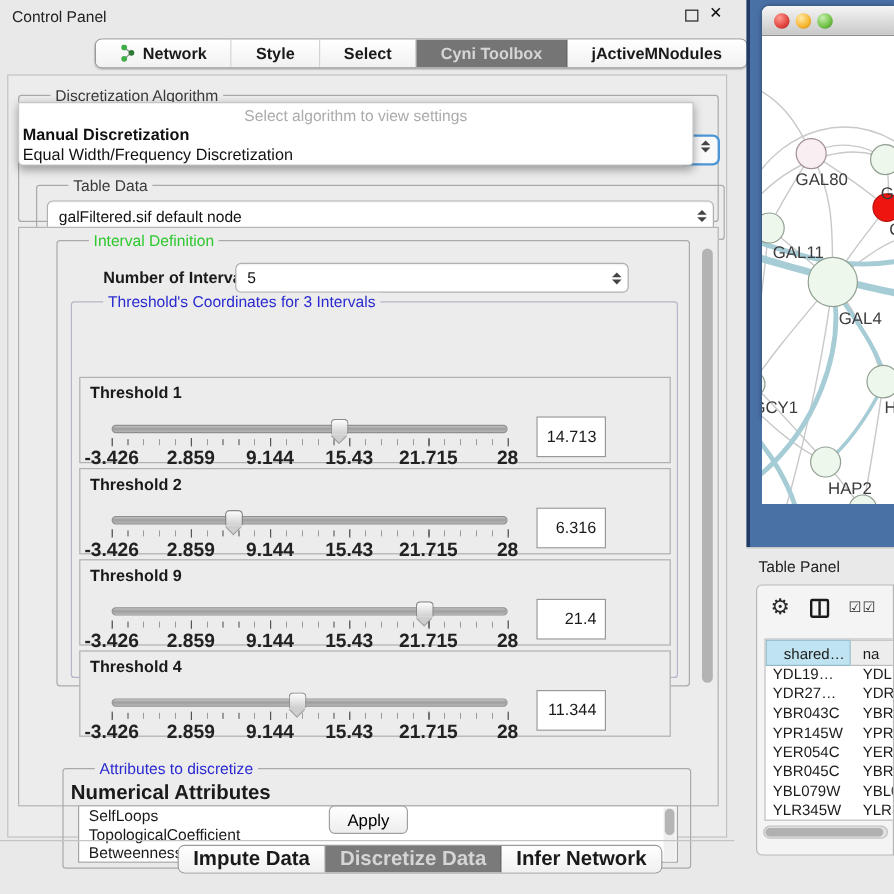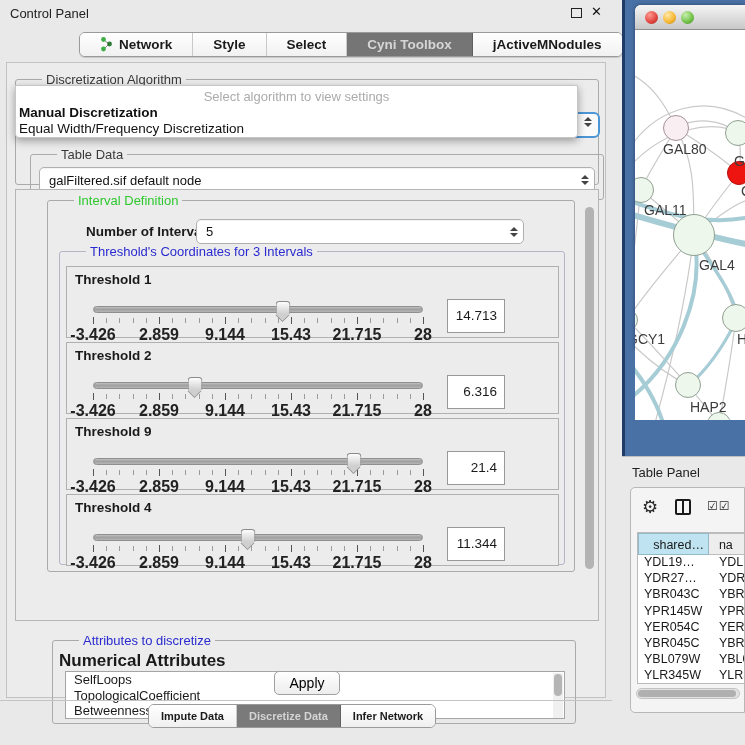--- a/index.html
+++ b/index.html
@@ -36,30 +36,30 @@
   .spinner { width:18px; display:flex; flex-direction:column; align-items:center; justify-content:center; gap:2px; }
   .spinner i { width:0; height:0; border-left:4px solid transparent; border-right:4px solid transparent; }
   .spinner .up { border-bottom:4px solid #444; }
   .spinner .dn { border-top:4px solid #444; }
 
   .popup { position:absolute; left:8px; top:22px; width:563px; height:53px; background:#ffffff; border:1px solid #c6c6c6; border-radius:0 0 4px 4px; box-shadow:0 3px 8px rgba(0,0,0,0.35); z-index:20; }
   .popup .hint { height:19px; text-align:center; color:#ababab; font-size:13px; padding-top:3px; }
   .popup .opt { height:16px; padding-left:3px; font-size:13.5px; color:#111; white-space:nowrap; }
   .popup .opt.b { font-weight:bold; }
 
-  .scrollpane { position:absolute; left:8px; top:126px; width:584px; height:432px; background:#ececec; border:1px solid #b5b5b5; }
+  .scrollpane { position:absolute; left:8px; top:126px; width:584px; height:483px; background:#ececec; border:1px solid #b5b5b5; }
   .vsb { position:absolute; right:2px; top:3px; width:13px; height:468px; }
   .vsb-thumb { position:absolute; left:2px; top:14px; width:9px; height:362px; background:#b3b3b3; border-radius:5px; }
 
   .interval-group { left:31px; top:10px; width:528px; height:372px; }
   .noi-label { position:absolute; left:38px; top:23px; font-weight:bold; font-size:13.5px; }
   .noi-combo { left:148px; top:18px; width:328px; height:25px; }
 
   .thr-group { left:11px; top:50px; width:506px; height:314px; border-color:#b5b5c8; }
-  .thr-box { position:absolute; left:6px; width:493px; height:72px; border:1px solid #b0b0b0; background:#ececec; }
+  .thr-box { position:absolute; left:6px; width:493px; height:72px; border:1px solid #b0b0b0; background:#ececec;margin-top:48px; }
   .thr-name { position:absolute; left:8px; top:5px; font-weight:bold; font-size:13.5px; }
   .slider { position:absolute; left:26px; top:34px; width:330px; height:36px; }
   .track { position:absolute; left:0; top:5px; width:330px; height:7px; border-radius:4px; background:linear-gradient(#c2c2c2,#9e9e9e 45%,#b5b5b5); border:1px solid #8f8f8f; }
   .thumb { position:absolute; top:0; width:15px; height:13px; background:linear-gradient(#fdfdfd,#cfcfcf); border:1px solid #8a8a8a; border-bottom:none; border-radius:4px 4px 1px 1px; transform:translateX(-50%); z-index:2; }
   .thumb::after { content:""; position:absolute; left:-1px; top:12px; border-left:7.5px solid transparent; border-right:7.5px solid transparent; border-top:7px solid #cfcfcf; filter:drop-shadow(0 1px 0 #8a8a8a); }
   .ticks-minor { position:absolute; left:0; top:17px; width:331px; height:5px; background:repeating-linear-gradient(to right,#9a9a9a 0 1px,transparent 1px 13.2px); }
   .tick-maj { position:absolute; top:16px; width:1px; height:7px; background:#555; }
   .tick-lbl { position:absolute; top:25px; transform:translateX(-50%); font-size:16px; font-weight:bold; color:#222; white-space:nowrap; }
   .thr-value { position:absolute; left:380px; top:32px; width:58px; height:34px; background:#fff; border:1px solid #999; font-size:13.5px; text-align:right; padding:8px 7px 0 0; }
 
@@ -67,21 +67,21 @@
   .attr-hdr { position:absolute; left:6px; top:10px; font-weight:bold; font-size:17px; }
   .attr-list { position:absolute; left:12px; top:30px; width:500px; height:48px; background:#fff; border:1px solid #a5a5a5; overflow:hidden; }
   .attr-item { padding-left:8px; font-size:13px; line-height:15.5px; white-space:nowrap; }
   .attr-sb { position:absolute; right:1px; top:1px; width:10px; height:46px; background:#f0f0f0; }
   .attr-sb i { position:absolute; left:1px; top:1px; width:8px; height:22px; background:#b5b5b5; border-radius:4px; }
 
   .apply { position:absolute; left:267px; top:608px; width:66px; height:24px; background:linear-gradient(#ffffff,#ededed); border:1px solid #a0a0a0; border-radius:5px; font-size:14px; font-family:"Liberation Sans",sans-serif; }
 
   .foot-line { position:absolute; left:0; top:700px; width:612px; height:1px; background:#c4c4c4; }
   .btabbar { position:absolute; left:148px; top:704px; height:24px; display:flex; border:1px solid #9a9a9a; border-radius:6px; overflow:hidden; background:#fff; }
-  .btab { display:flex; align-items:center; padding:0 12px; font-size:11px; font-weight:bold; background:linear-gradient(#ffffff,#f0f0f0); border-right:1px solid #c9c9c9; white-space:nowrap;text-align:center; }
+  .btab { display:flex; align-items:center; padding:0 12px; font-size:17px; font-weight:bold; background:linear-gradient(#ffffff,#f0f0f0); border-right:1px solid #c9c9c9; white-space:nowrap;text-align:center; }
   .btab:last-child { border-right:none; }
   .btab.sel { background:#7a7a7a; color:#d5d5d5; border-right:1px solid #616161; }
 
   
   .netwin { position:absolute; left:622px; top:0; width:123px; height:456px; background:linear-gradient(90deg,#203c66 0,#203c66 3px,#4a71a6 3px); }
   .netframe { position:absolute; left:13px; top:5px; width:110px; height:345px; background:#fff; border-radius:6px 0 0 0; box-shadow:0 0 4px rgba(0,0,0,0.4); }
   .net-tb { position:absolute; left:0; top:0; width:110px; height:25px; background:linear-gradient(#f5f5f5,#c8c8c8); border-bottom:1px solid #8e8e8e; border-radius:6px 0 0 0; }
   .light { position:absolute; top:6px; width:13px; height:13px; border-radius:50%; }
   .l-red { left:10px; background:radial-gradient(circle at 35% 30%, #ff9a90, #e0443e 60%, #9c241f); }
   .l-yel { left:28px; background:radial-gradient(circle at 35% 30%, #ffe9a8, #f6b52e 60%, #b77c14); }

